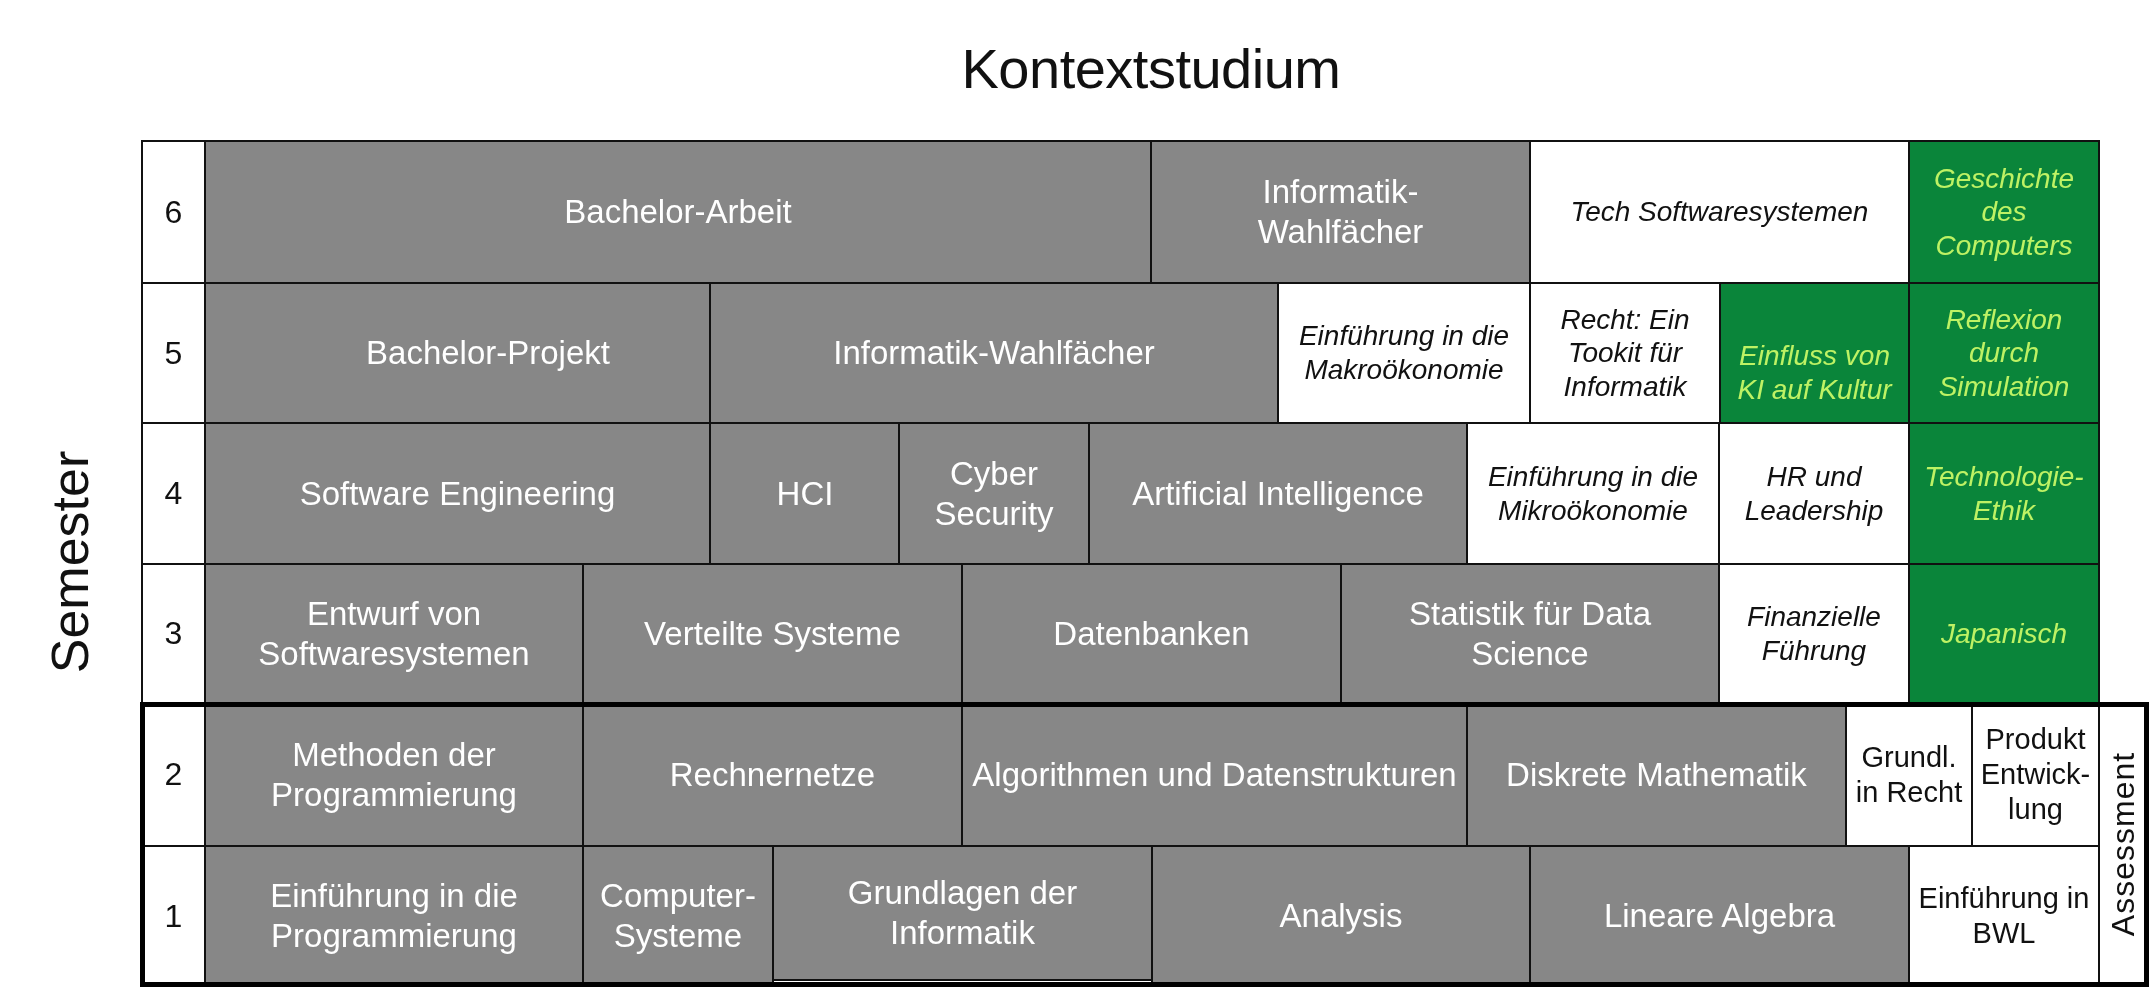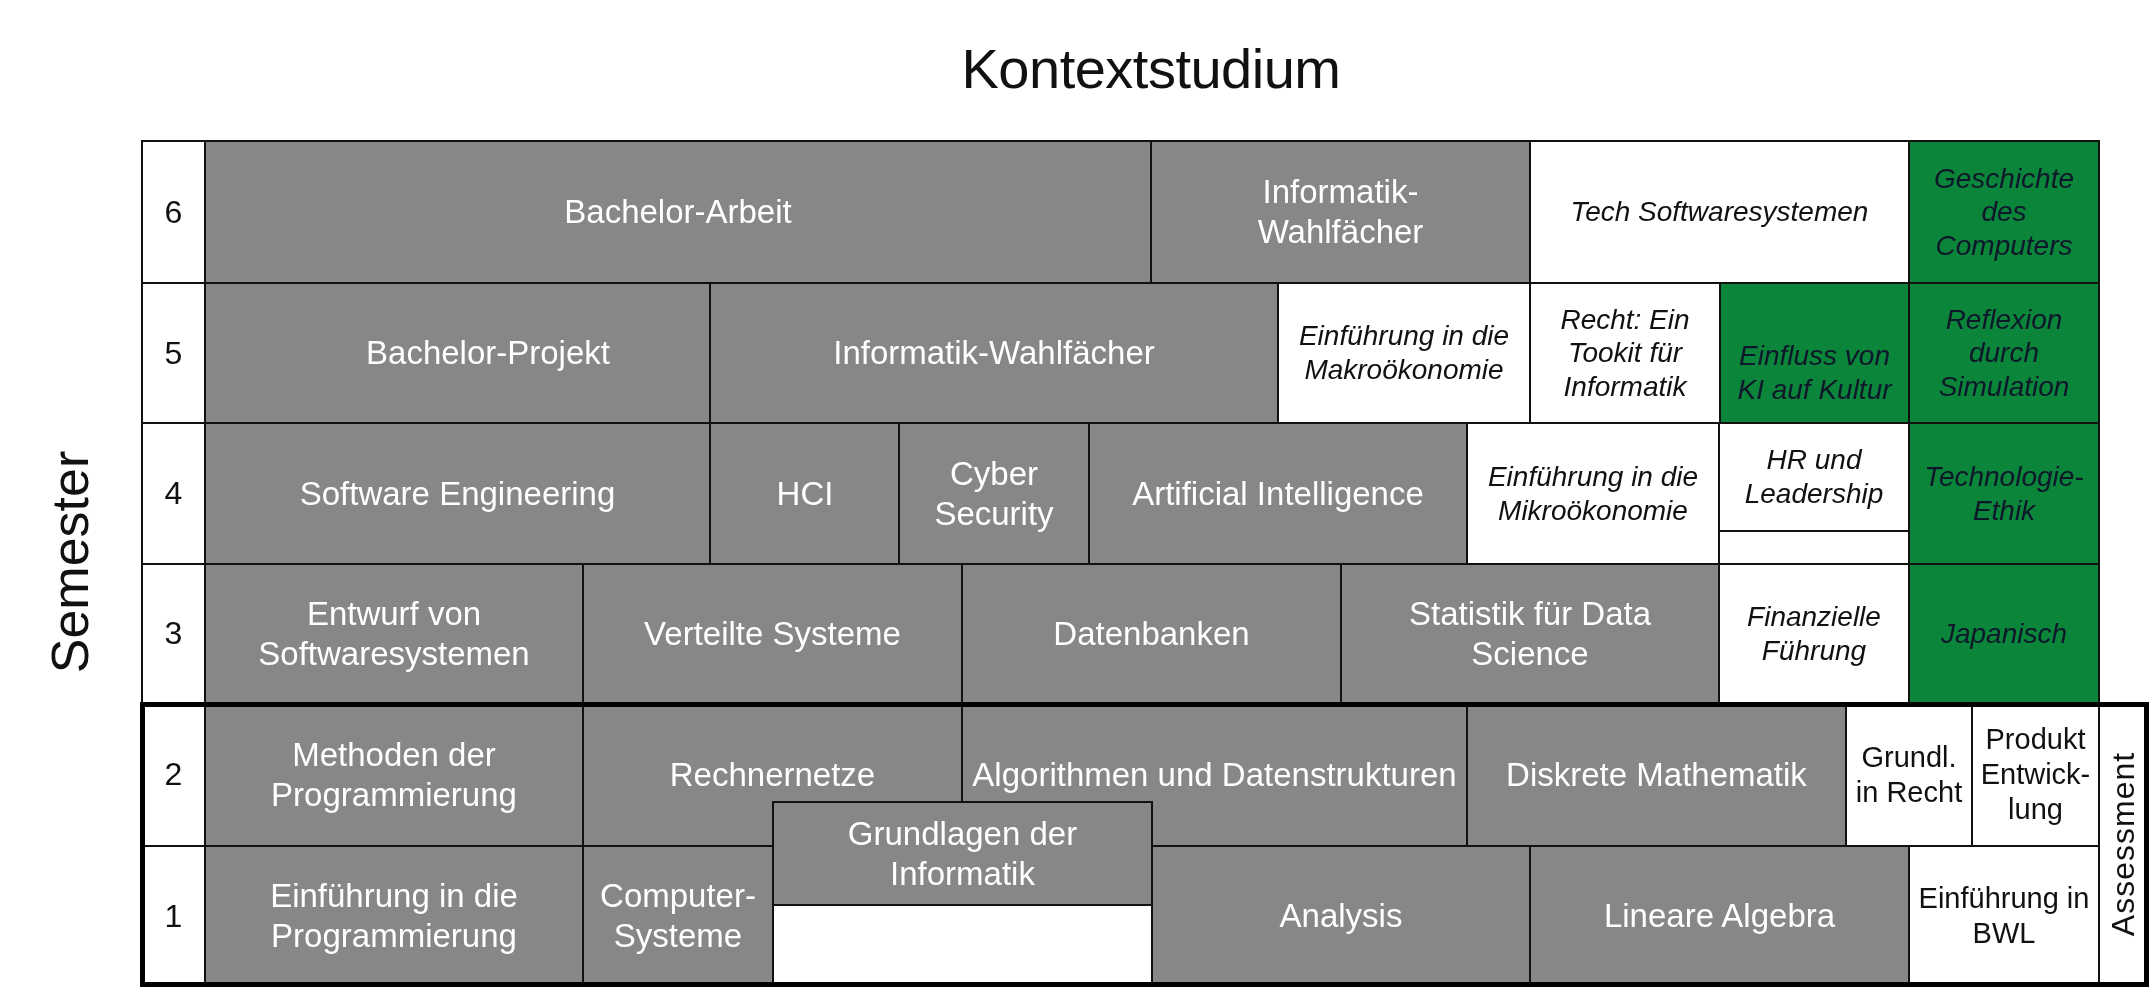--- a/index.html
+++ b/index.html
@@ -10,21 +10,21 @@
            padding-left:150px; box-sizing:border-box; }
   .axis-label { position:absolute; left:-60px; top:537px; width:260px; height:50px;
                 transform:rotate(-90deg); transform-origin:center center;
                 text-align:center; font-size:52px; color:#111; line-height:50px; }
   .grid { position:absolute; left:0; top:0; }
   .cell { position:absolute; box-sizing:border-box; border:2px solid #111;
           display:flex; align-items:center; justify-content:center; text-align:center;
           line-height:1.2; padding:0 4px; }
   .gray { background:#878787; color:#ffffff; font-size:33px; }
   .white { background:#ffffff; color:#111; font-size:28px; font-style:italic; }
-  .green { background:#0a853a; color:#0f172a; font-size:28px; font-style:italic; }
+  .green { background:#0a853a; color:#bef264; font-size:28px; font-style:italic; }
   .plain { font-style:normal; font-size:29px; }
   .sem { background:#ffffff; color:#111; font-size:32px; }
   .assess-frame { position:absolute; left:140px; top:702px; width:2009px; height:285px;
                   box-sizing:border-box; border:5px solid #000; pointer-events:none; }
   .assess-col { position:absolute; left:2098px; top:702px; width:50px; height:285px;
                 box-sizing:border-box; border-left:2px solid #111; }
   .assess-text { position:absolute; left:2123px; top:844px; width:240px; height:40px;
                  margin-left:-120px; margin-top:-20px; transform:rotate(-90deg);
                  text-align:center; font-size:32px; color:#111; line-height:40px;
                  letter-spacing:1px; }
@@ -51,21 +51,21 @@
   <div class="cell white" style="left:1529px;top:282px;width:192px;height:142px;">Recht: Ein Tookit für Informatik</div>
   <div class="cell green" style="left:1719px;top:282px;width:191px;height:182px;">Einfluss von KI auf Kultur</div>
   <div class="cell green" style="left:1908px;top:282px;width:192px;height:142px;">Reflexion durch Simulation</div>
 
   <div class="cell sem" style="left:141px;top:422px;width:65px;height:143px;">4</div>
   <div class="cell gray" style="left:204px;top:422px;width:507px;height:143px;">Software Engineering</div>
   <div class="cell gray" style="left:709px;top:422px;width:192px;height:143px;">HCI</div>
   <div class="cell gray" style="left:898px;top:422px;width:192px;height:143px;">Cyber Security</div>
   <div class="cell gray" style="left:1088px;top:422px;width:380px;height:143px;">Artificial Intelligence</div>
   <div class="cell white" style="left:1466px;top:422px;width:254px;height:143px;">Einführung in die Mikroökonomie</div>
-  <div class="cell white" style="left:1718px;top:422px;width:192px;height:110px;">HR und Leadership</div>
+  <div class="cell white" style="left:1718px;top:422px;width:192px;height:143px;">HR und Leadership</div>
   <div class="cell green" style="left:1908px;top:422px;width:192px;height:143px;">Technologie-Ethik</div>
 
   <div class="cell sem" style="left:141px;top:563px;width:65px;height:141px;">3</div>
   <div class="cell gray" style="left:204px;top:563px;width:380px;height:141px;">Entwurf von Softwaresystemen</div>
   <div class="cell gray" style="left:582px;top:563px;width:381px;height:141px;">Verteilte Systeme</div>
   <div class="cell gray" style="left:961px;top:563px;width:381px;height:141px;">Datenbanken</div>
   <div class="cell gray" style="left:1340px;top:563px;width:380px;height:141px;">Statistik für Data Science</div>
   <div class="cell white" style="left:1718px;top:563px;width:192px;height:141px;">Finanzielle Führung</div>
   <div class="cell green" style="left:1908px;top:563px;width:192px;height:141px;">Japanisch</div>
 
@@ -73,21 +73,21 @@
   <div class="cell gray" style="left:204px;top:702px;width:380px;height:145px;">Methoden der Programmierung</div>
   <div class="cell gray" style="left:582px;top:702px;width:381px;height:145px;">Rechnernetze</div>
   <div class="cell gray" style="left:961px;top:702px;width:507px;height:145px;">Algorithmen und Datenstrukturen</div>
   <div class="cell gray" style="left:1466px;top:702px;width:381px;height:145px;">Diskrete Mathematik</div>
   <div class="cell white plain" style="left:1845px;top:702px;width:128px;height:145px;">Grundl. in Recht</div>
   <div class="cell white plain" style="left:1971px;top:702px;width:129px;height:145px;">Produkt Entwick-lung</div>
 
   <div class="cell sem" style="left:141px;top:845px;width:65px;height:142px;">1</div>
   <div class="cell gray" style="left:204px;top:845px;width:380px;height:142px;">Einführung in die Programmierung</div>
   <div class="cell gray" style="left:582px;top:845px;width:192px;height:142px;">Computer-Systeme</div>
-  <div class="cell gray" style="left:772px;top:801px;width:381px;height:105px;">Grundlagen der Informatik</div>
+  <div class="cell gray" style="left:772px;top:845px;width:381px;height:136px;">Grundlagen der Informatik</div>
   <div class="cell gray" style="left:1151px;top:845px;width:380px;height:142px;">Analysis</div>
   <div class="cell gray" style="left:1529px;top:845px;width:381px;height:142px;">Lineare Algebra</div>
   <div class="cell white plain" style="left:1908px;top:845px;width:192px;height:142px;">Einführung in BWL</div>
 </div>
 
 <div class="assess-col"></div>
 <div class="assess-text">Assessment</div>
 <div class="assess-frame"></div>
 
 </body></html>

